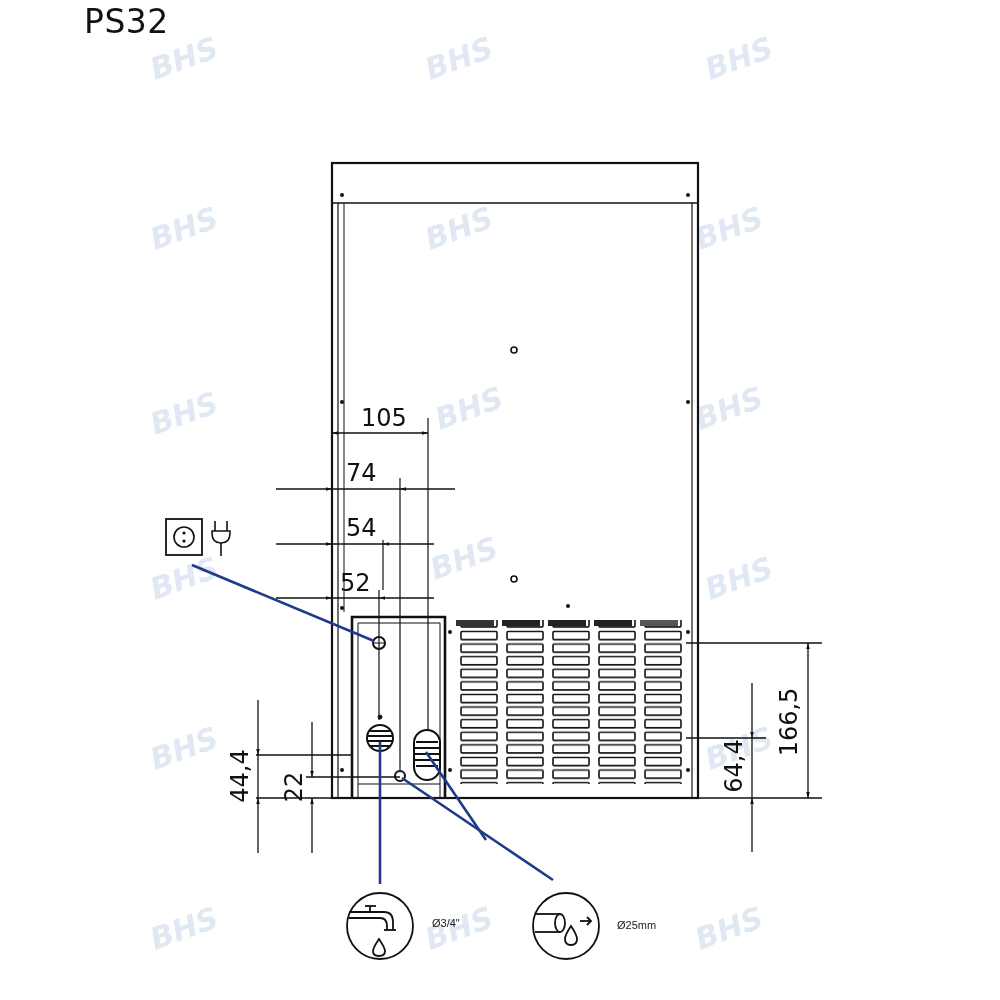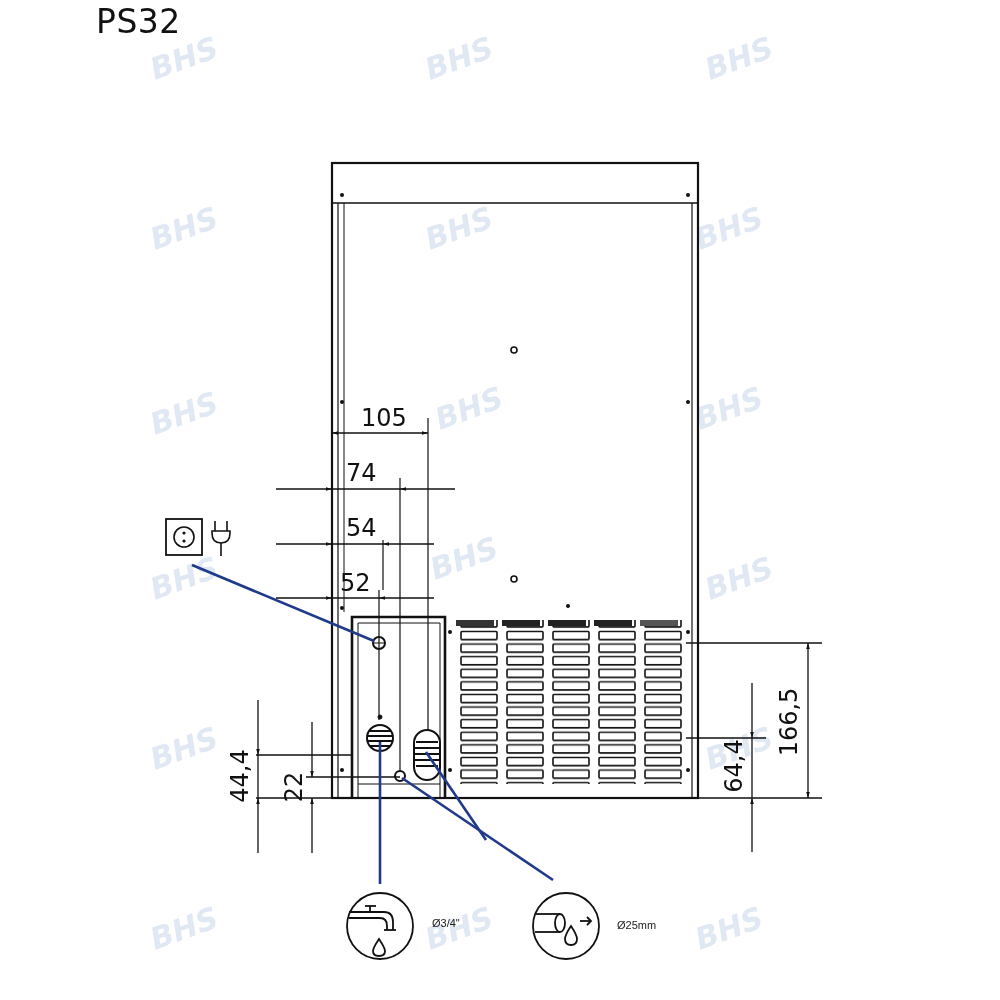--- a/index.html
+++ b/index.html
@@ -1,18 +1,18 @@
 <!DOCTYPE html>
 <html><head>
   <meta charset="utf-8">
   <style>
     html, body { margin: 0; padding: 0; background: #ffffff; }
     body { width: 1000px; height: 1000px; position: relative; overflow: hidden;
            font-family: "DejaVu Sans", sans-serif; }
-    #title { position: absolute; left: 96px; top: 2px; font-size: 33px; color: #111;
+    #title { position: absolute; left: 84px; top: 2px; font-size: 33px; color: #111;
              font-family: "DejaVu Sans", sans-serif; letter-spacing: 0.5px; }
     svg { position: absolute; left: 0; top: 0; }
     .dim { font-family: "DejaVu Sans", sans-serif; font-size: 24px; fill: #111; }
     .small { font-family: "Liberation Sans", sans-serif; font-size: 11px; fill: #222; }
     .wm { font-family: "DejaVu Sans", sans-serif; font-weight: bold; font-size: 30px;
           fill: #dfe8f3; font-style: italic; }
   </style>
 </head>
 <body>
 

